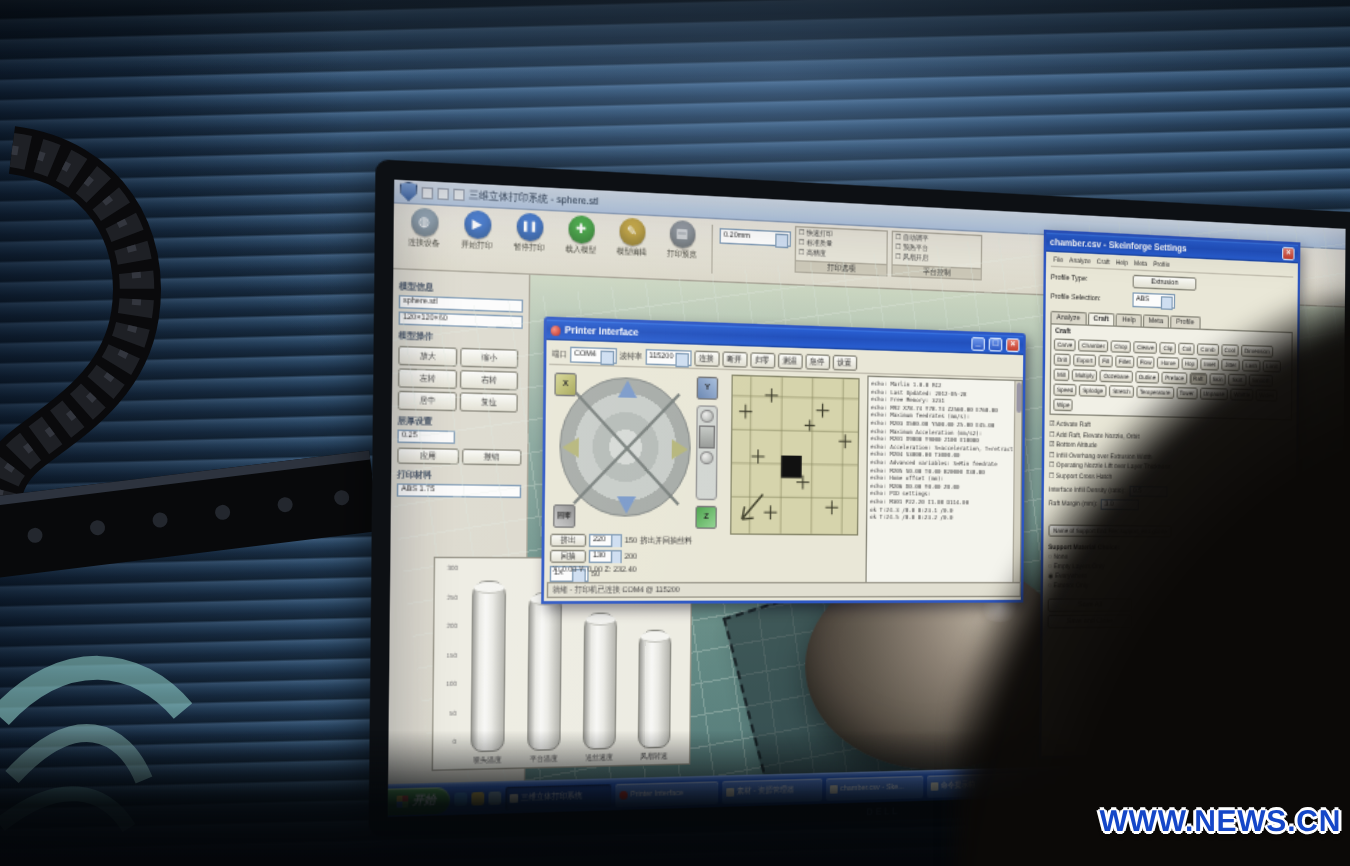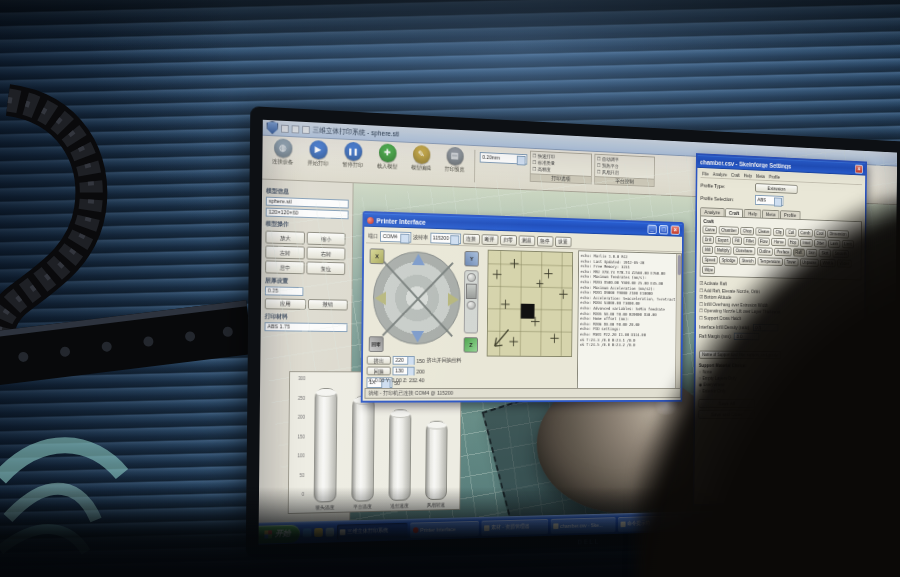--- a/index.html
+++ b/index.html
@@ -577,13 +577,14 @@
         </div>
       </div>
 
       <div class="glare"></div>
     </div>
     <span class="brand">DELL</span>
   </div>
 
   <div class="darkfloor"></div>
   <div class="person"></div>
+  <div class="watermark">WWW.NEWS.CN</div>
 </div>
 
 </body></html>

